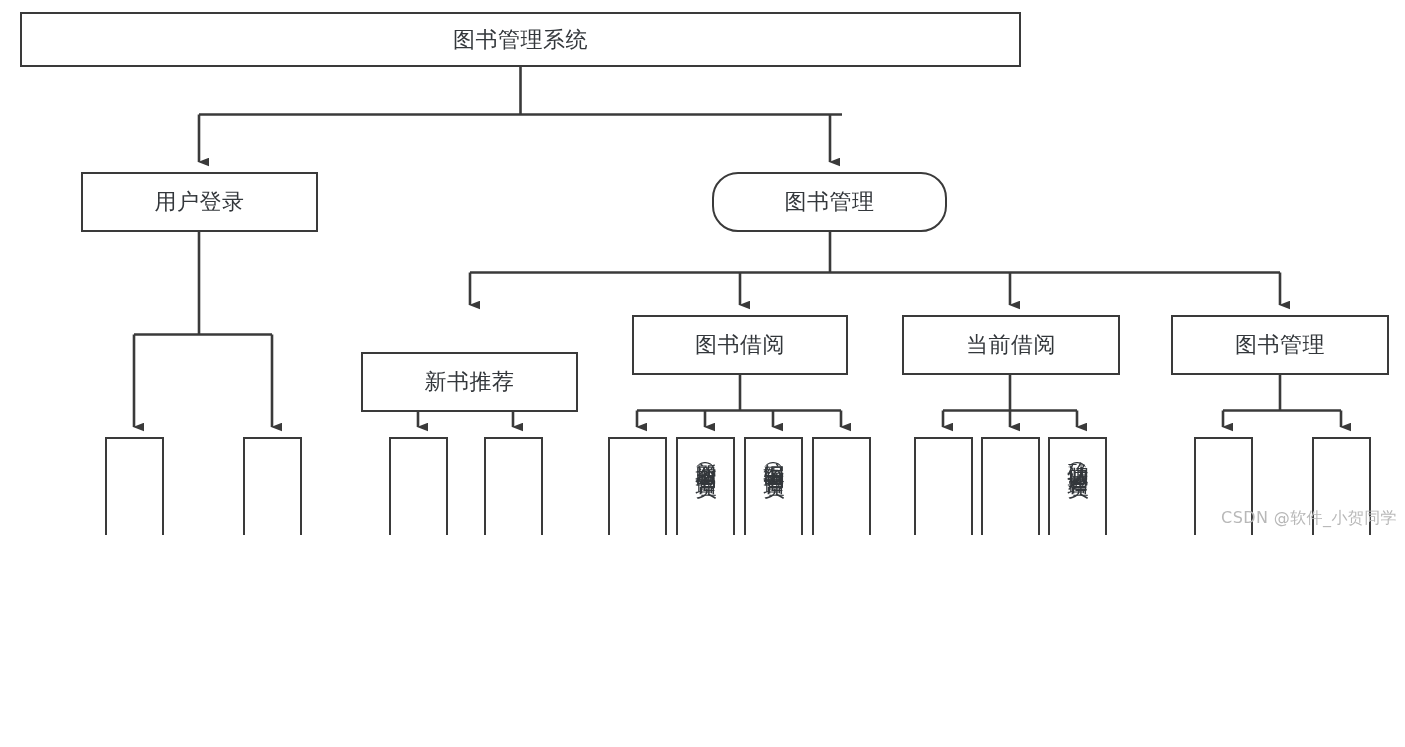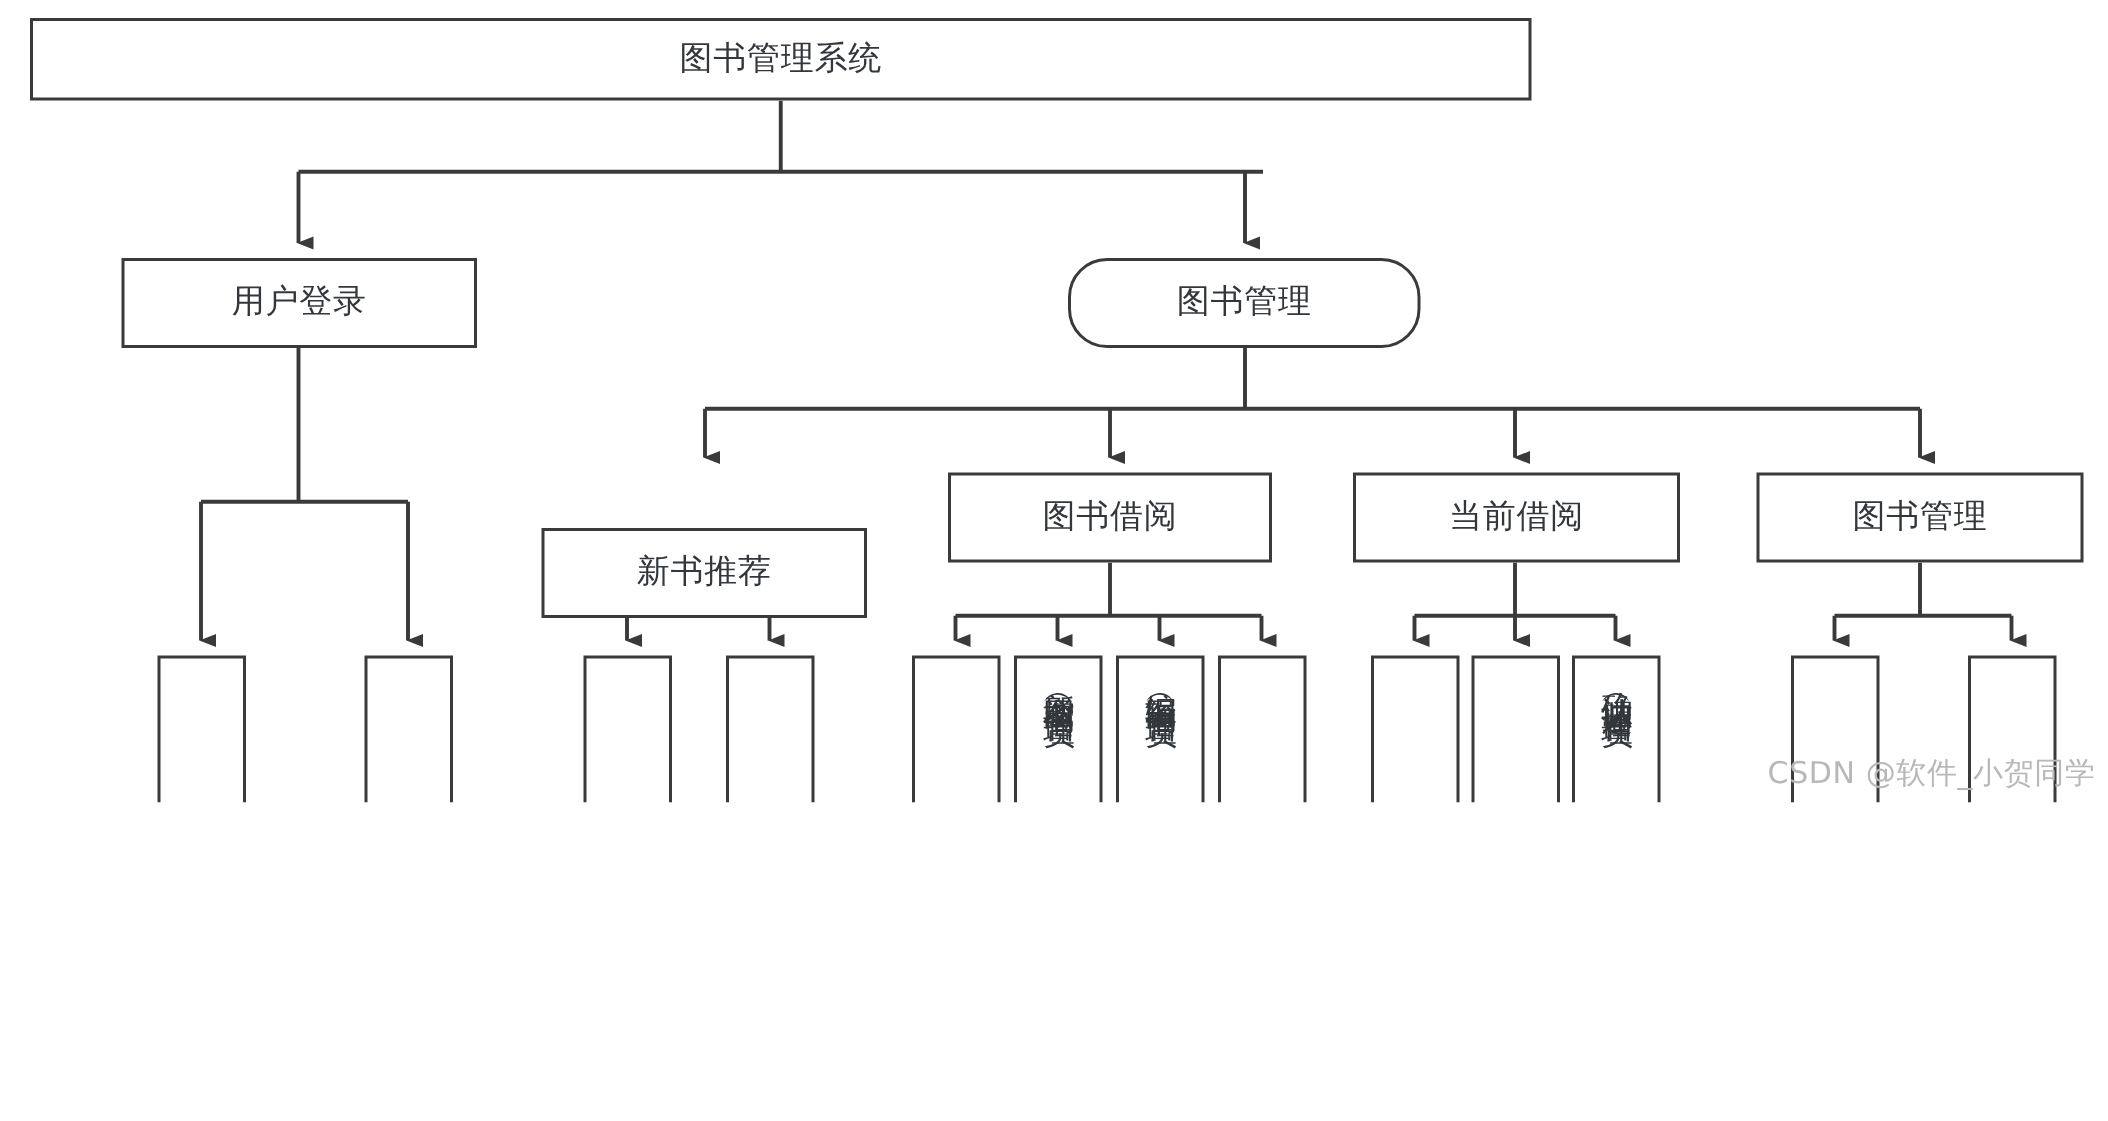--- a/index.html
+++ b/index.html
@@ -59,21 +59,21 @@
     line-height: 1;
   }
   .node-v.centered {
     align-items: center;
     padding-top: 0;
   }
   #watermark {
     position: absolute;
     right: 8px;
     bottom: 6px;
-    font-size: 20px;
+    font-size: 16px;
     color: #b8b8b8;
     font-family: "DejaVu Sans", "Liberation Sans", sans-serif;
     letter-spacing: 0.4px;
     z-index: 9;
     user-select: none;
     white-space: nowrap;
   }
 </style>
 </head>
 <body>

